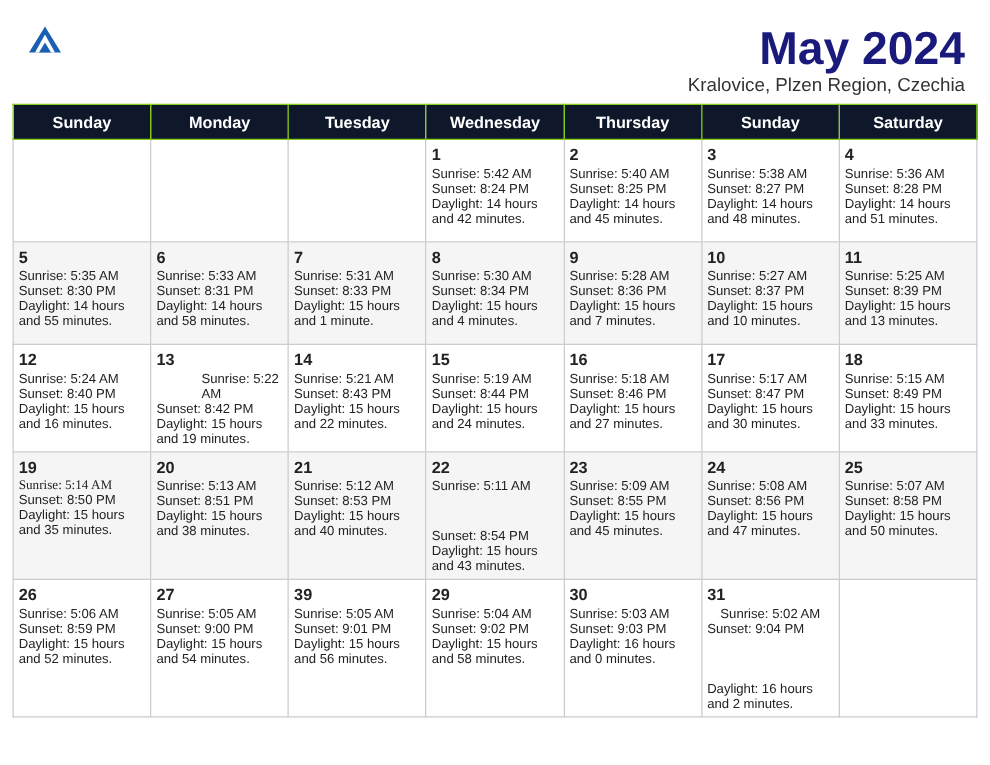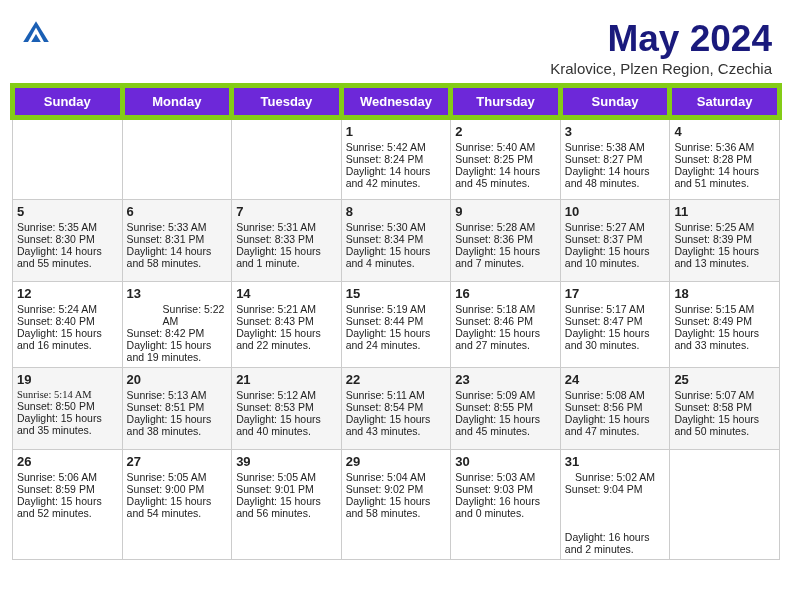--- a/index.html
+++ b/index.html
@@ -45,27 +45,27 @@
     .location {
       font-size: 15px;
       color: #333;
     }
     table {
       width: 100%;
       border-collapse: collapse;
       table-layout: fixed;
     }
     thead th {
-      background-color: #6d28d9;
+      background-color: #0f172a;
       color: #fff;
       font-size: 13px;
       font-weight: bold;
       padding: 6px 4px;
       text-align: center;
-      border: 5px solid #84cc16;
+      border: 1px solid #84cc16;
     }
     td {
       border: 1px solid #ccc;
       vertical-align: top;
       padding: 4px 4px;
       font-size: 10.5px;
       color: #222;
       height: 82px;
       background: #fff;
     }
@@ -247,21 +247,21 @@
         </td>
         <td>
           <span class="day-number">21</span>
           <span style="display: block;">Sunrise: 5:12 AM</span>
           <span style="display: block;">Sunset: 8:53 PM</span>
           <span style="display: block;">Daylight: 15 hours and 40 minutes.</span>
         </td>
         <td>
           <span class="day-number">22</span>
           <span style="display: block;">Sunrise: 5:11 AM</span>
-          <span style="display: block;">Sunset: 8:54 PM</span>
+          <span style="display: block; margin-top: 28px;">Sunset: 8:54 PM</span>
           <span style="display: block;">Daylight: 15 hours and 43 minutes.</span>
         </td>
         <td>
           <span class="day-number">23</span>
           <span style="display: block;">Sunrise: 5:09 AM</span>
           <span style="display: block;">Sunset: 8:55 PM</span>
           <span style="display: block;">Daylight: 15 hours and 45 minutes.</span>
         </td>
         <td>
           <span class="day-number">24</span>

